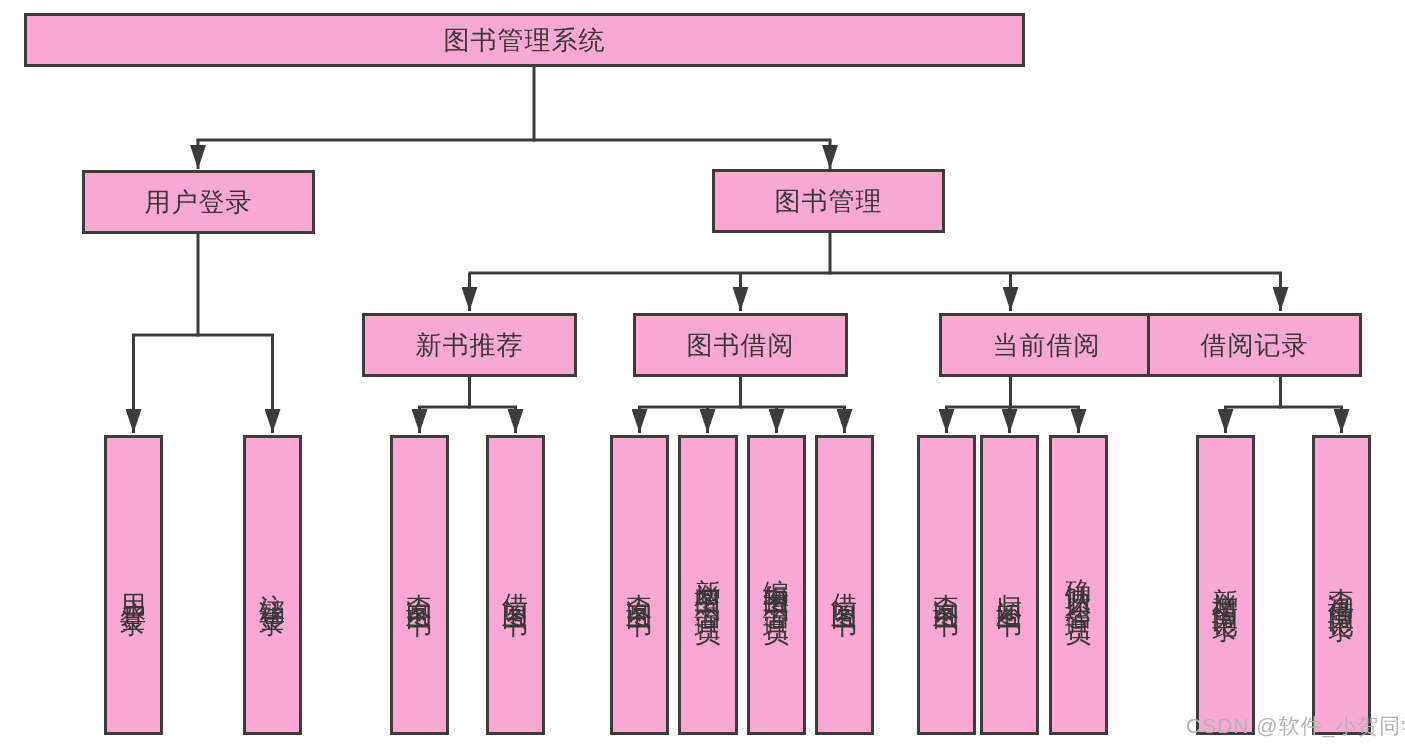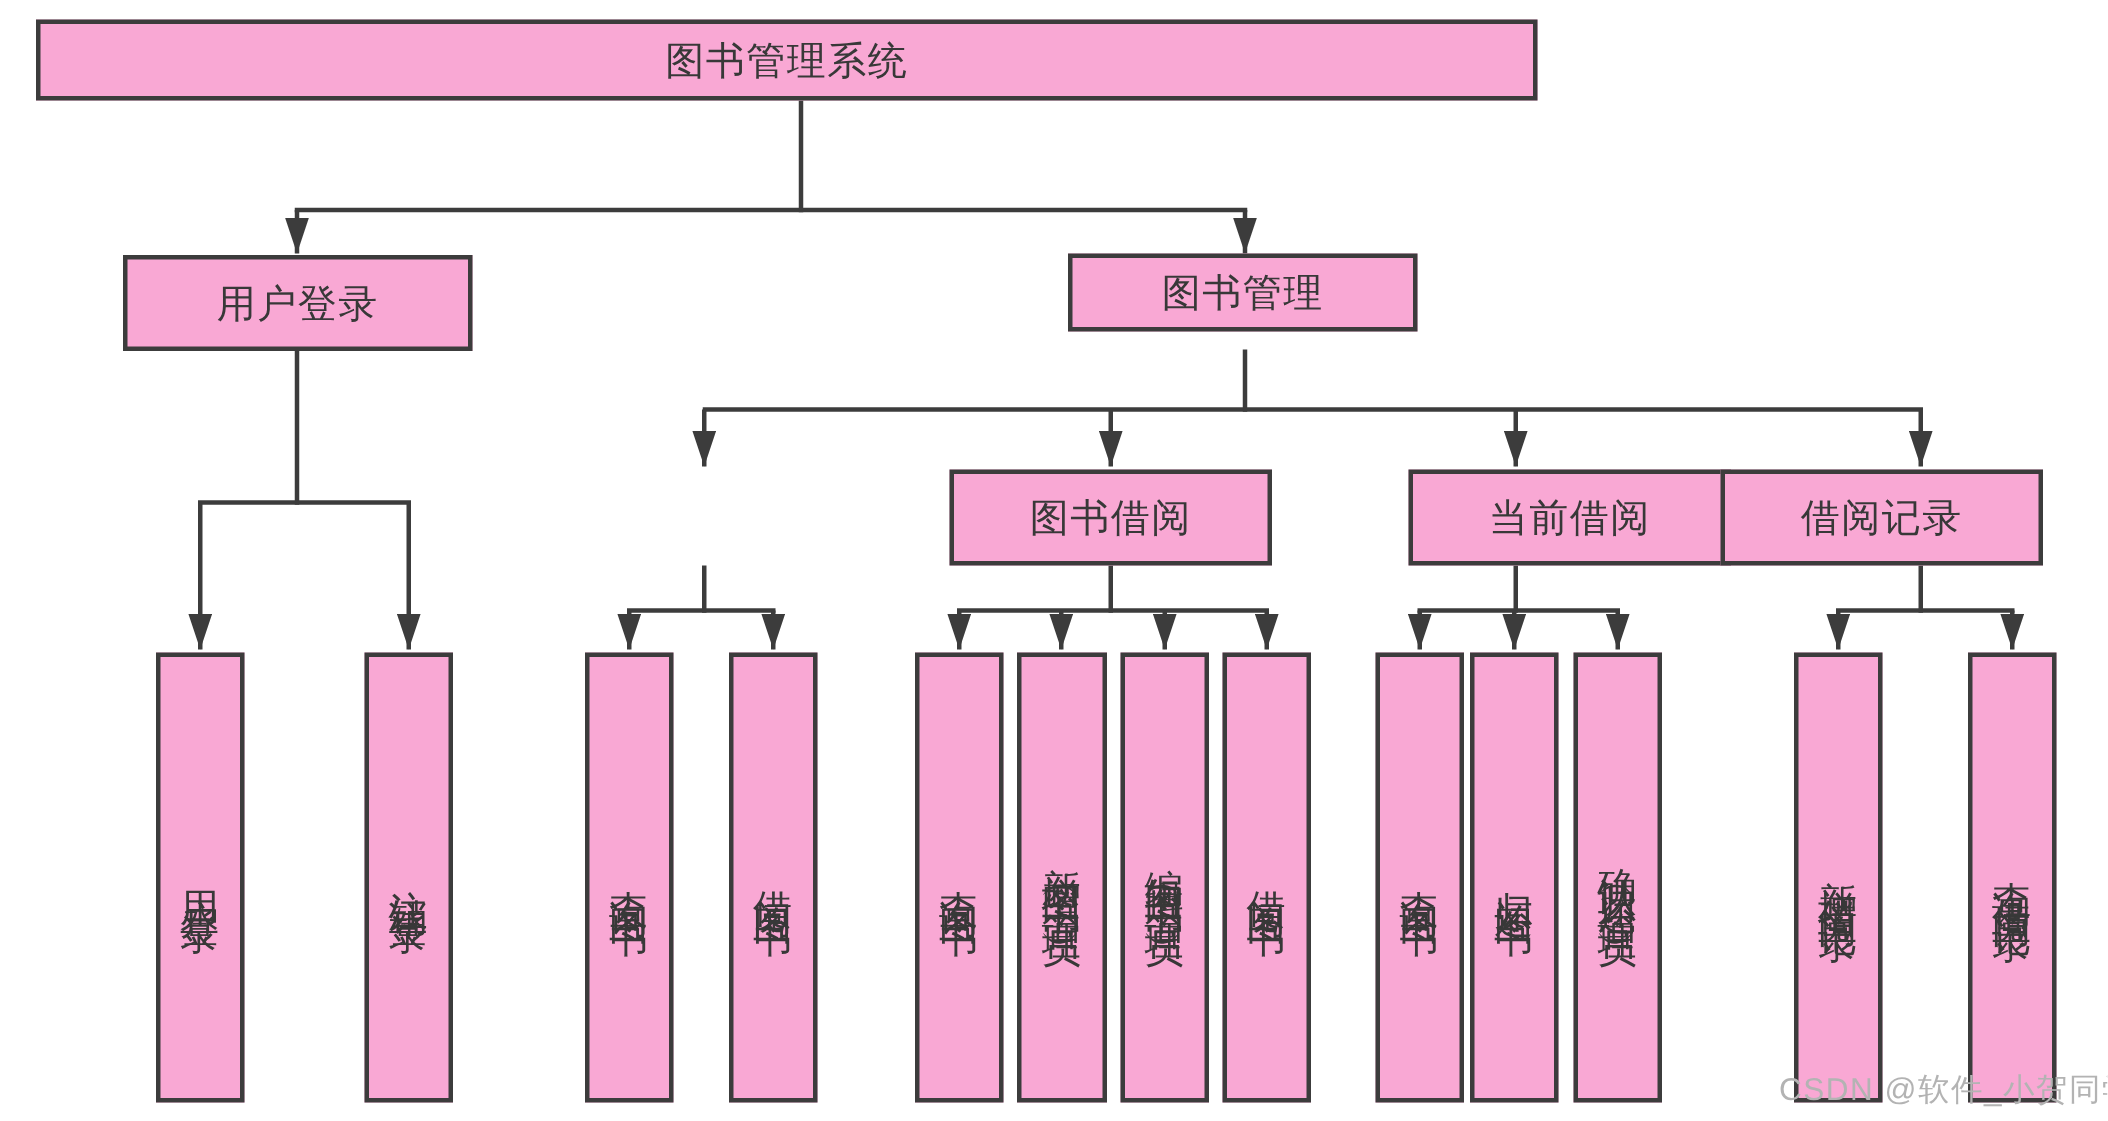--- a/index.html
+++ b/index.html
@@ -106,22 +106,23 @@
       <line x1="1280.5" y1="377" x2="1280.5" y2="408.5"></line>
       <line x1="1224" y1="407" x2="1343" y2="407"></line>
       <line x1="1225.5" y1="407" x2="1225.5" y2="433" marker-end="url(#ah)"></line>
       <line x1="1341.5" y1="407" x2="1341.5" y2="433" marker-end="url(#ah)"></line>
     </g>
   </svg>
 
   <div class="box h" style="left:24px; top:13px; width:1001px; height:54px;">图书管理系统</div>
 
   <div class="box h" style="left:82px; top:170px; width:233px; height:64px;">用户登录</div>
-  <div class="box h" style="left:712px; top:169px; width:233px; height:52px;">图书管理</div>
+  <div class="box h" style="left:712px; top:169px; width:233px; height:64px;">图书管理</div>
 
+  <div class="box h" style="left:362px; top:313px; width:215px; height:64px;">新书推荐</div>
   <div class="box h" style="left:633px; top:313px; width:215px; height:64px;">图书借阅</div>
   <div class="box h" style="left:903px; top:313px; width:215px; height:64px;margin-left:36px;">当前借阅</div>
   <div class="box h" style="left:1147px; top:313px; width:215px; height:64px;">借阅记录</div>
 
   <div class="box v" style="left:104px; top:435px; width:59px; height:300px;">用户登录</div>
   <div class="box v" style="left:243px; top:435px; width:59px; height:300px;">注销登录</div>
 
   <div class="box v" style="left:390px; top:435px; width:59px; height:300px;">查询图书</div>
   <div class="box v" style="left:486px; top:435px; width:59px; height:300px;">借阅图书</div>
 

